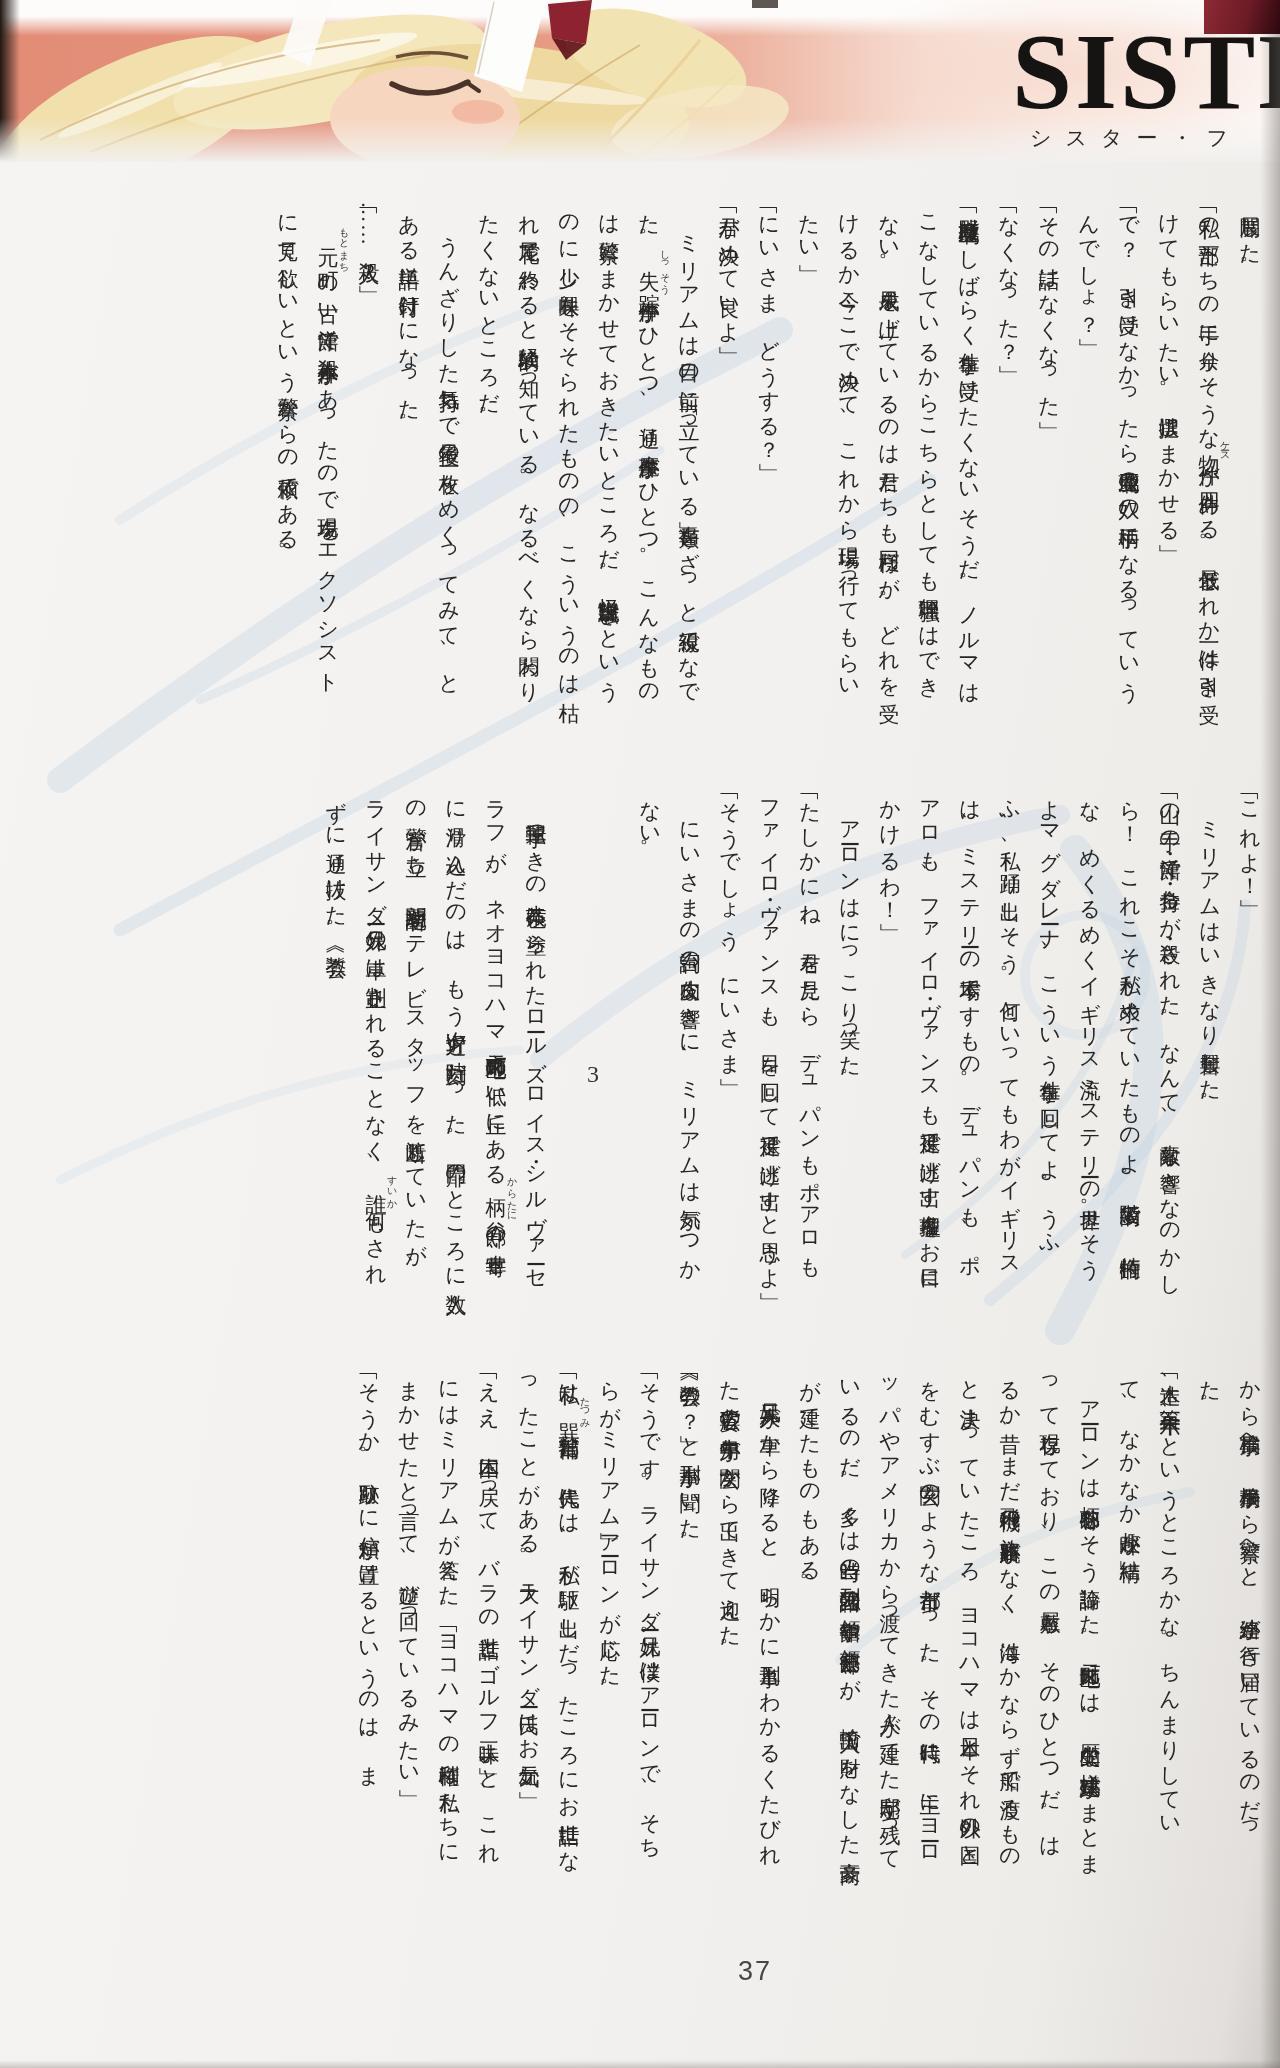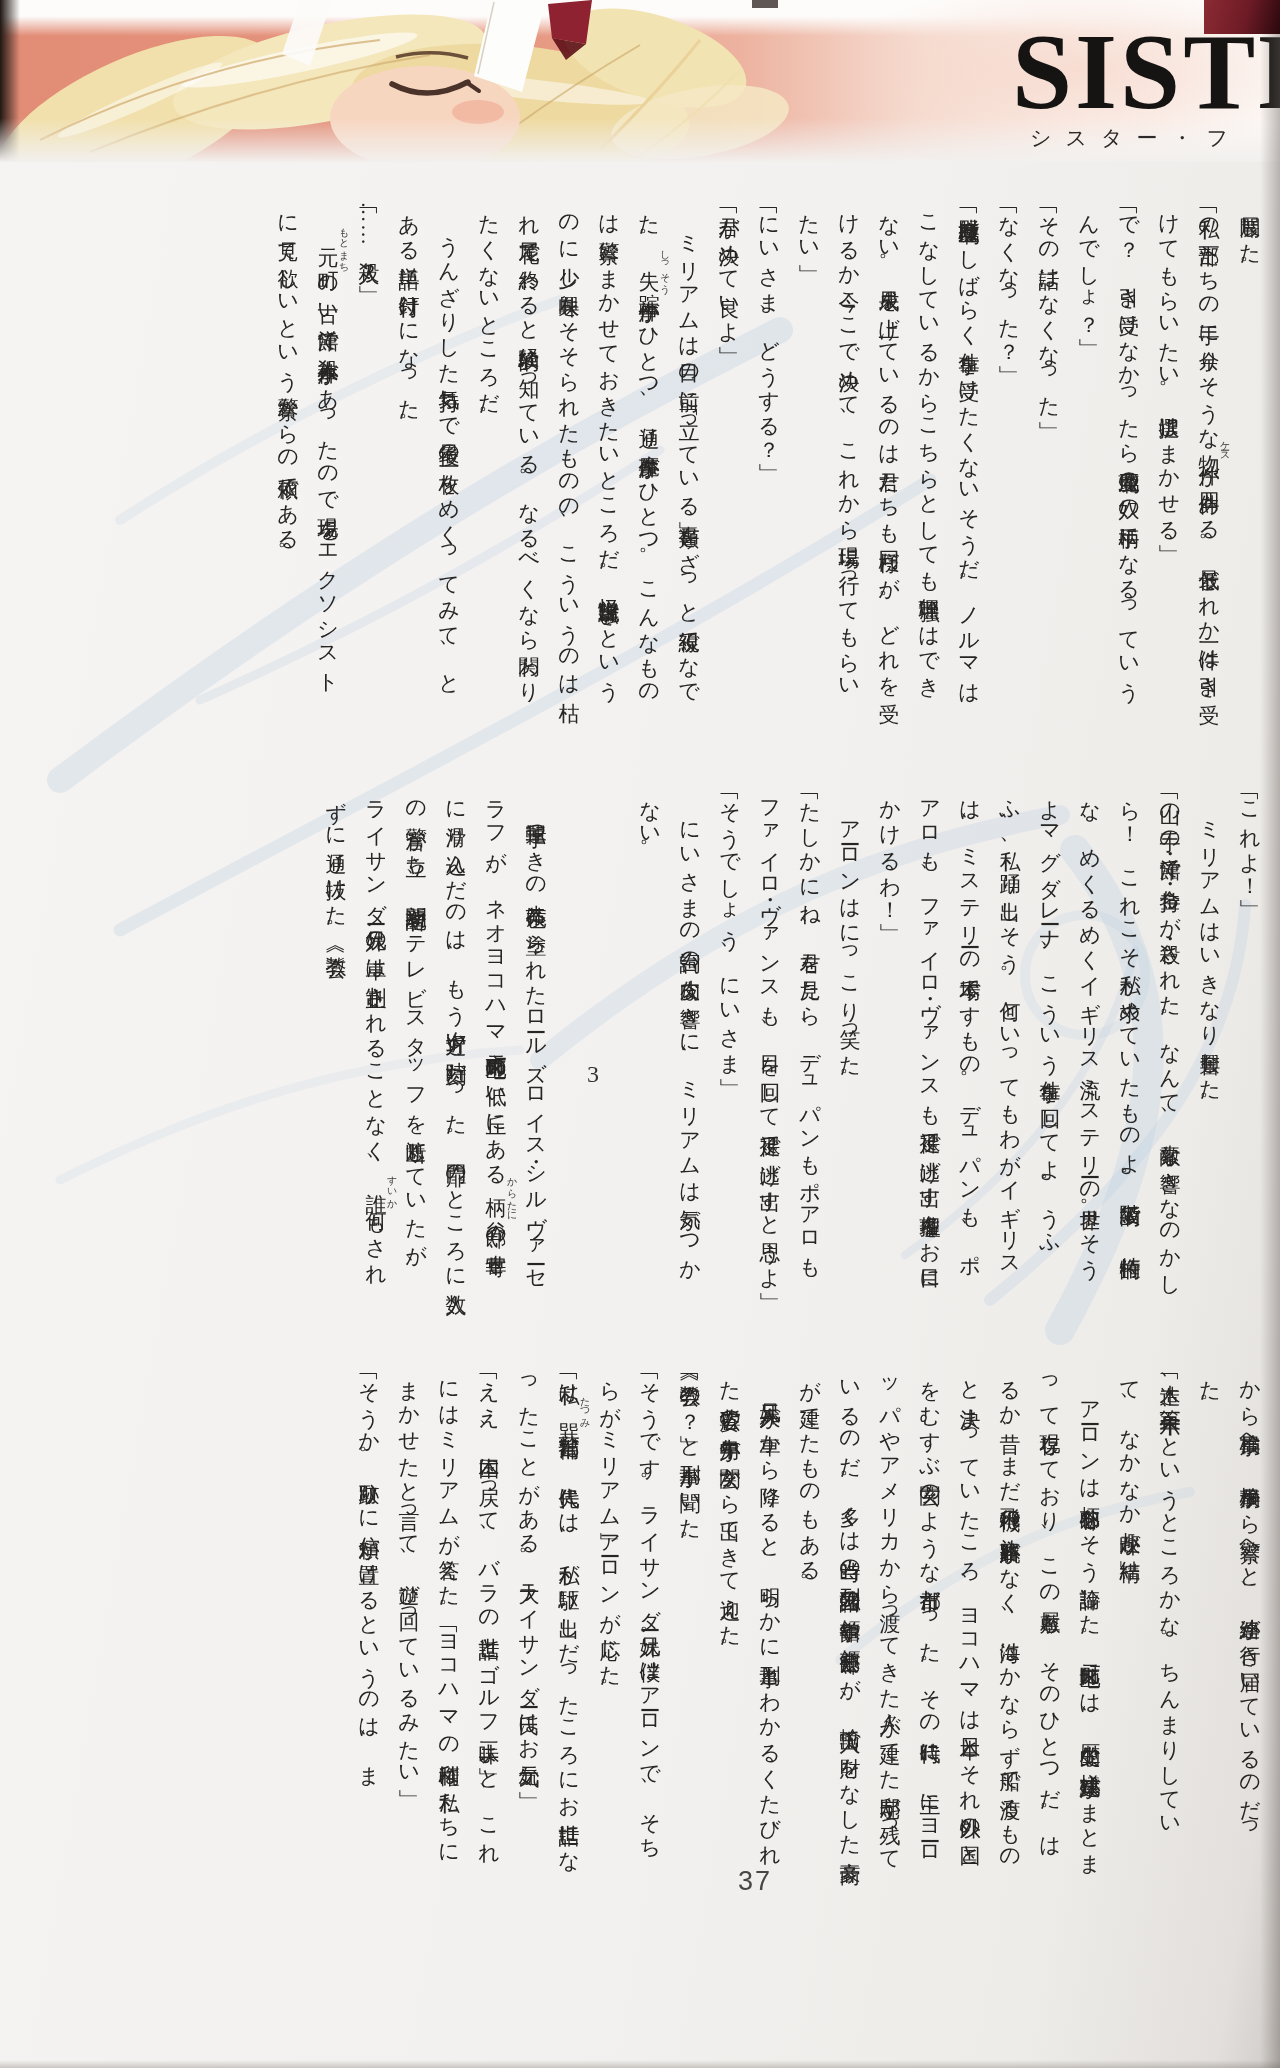--- a/index.html
+++ b/index.html
@@ -39,21 +39,21 @@
   .chunk{height:504px;}
   .marker{
     writing-mode:horizontal-tb;width:74px;height:504px;box-sizing:border-box;
     padding-top:268px;text-align:center;
     font-family:"Liberation Serif","DejaVu Serif",serif;
     font-size:24px;color:#333;letter-spacing:0;
   }
   ruby{ruby-position:over;}
   rt{font-size:10px;letter-spacing:0;color:#3a3938;}
   .pageno{
-    position:absolute;left:738px;top:1866px;z-index:3;
+    position:absolute;left:738px;top:1956px;z-index:3;
     font-family:"Liberation Sans","DejaVu Sans",sans-serif;
     font-size:27px;color:#474645;letter-spacing:2px;text-align:right;
   }
   .edge-right{
     position:absolute;right:0;top:0;width:20px;height:2068px;z-index:5;
     background:linear-gradient(to left,rgba(104,95,90,0.42),rgba(104,95,90,0));
   }
   .corner-red{
     position:absolute;right:0;top:0;width:76px;height:34px;z-index:6;
     background:linear-gradient(105deg,#8c2a33 0%,#6d1b26 55%,#2a080d 100%);

